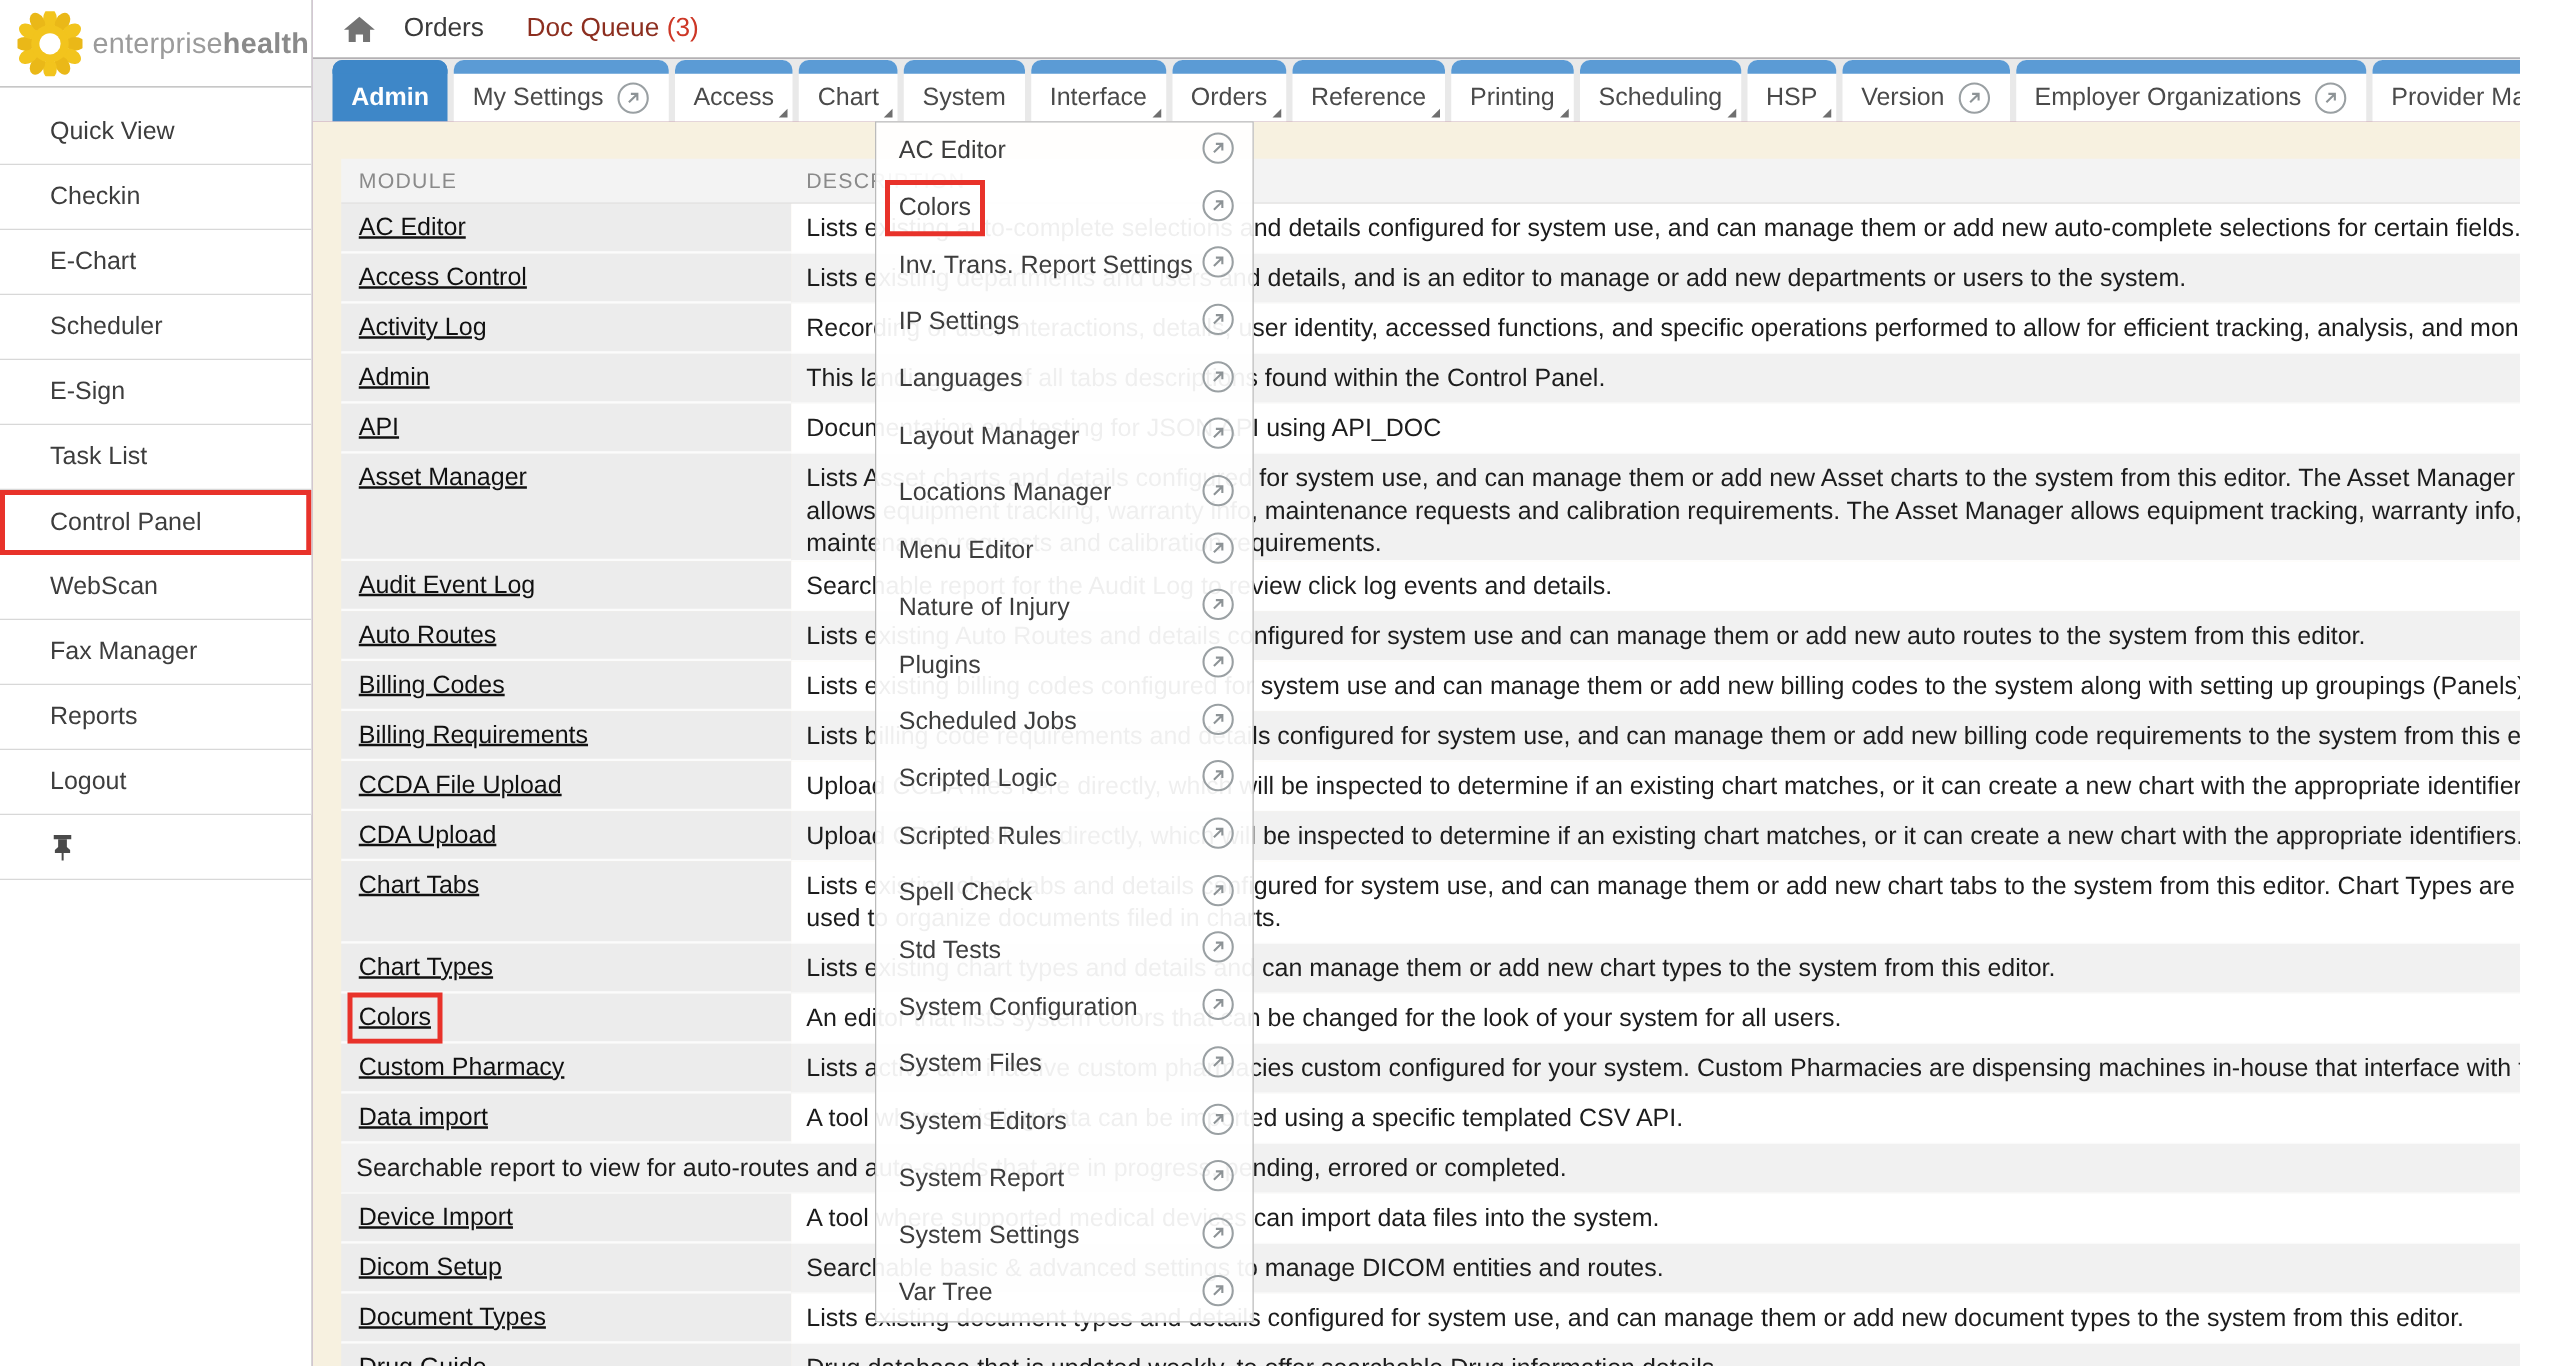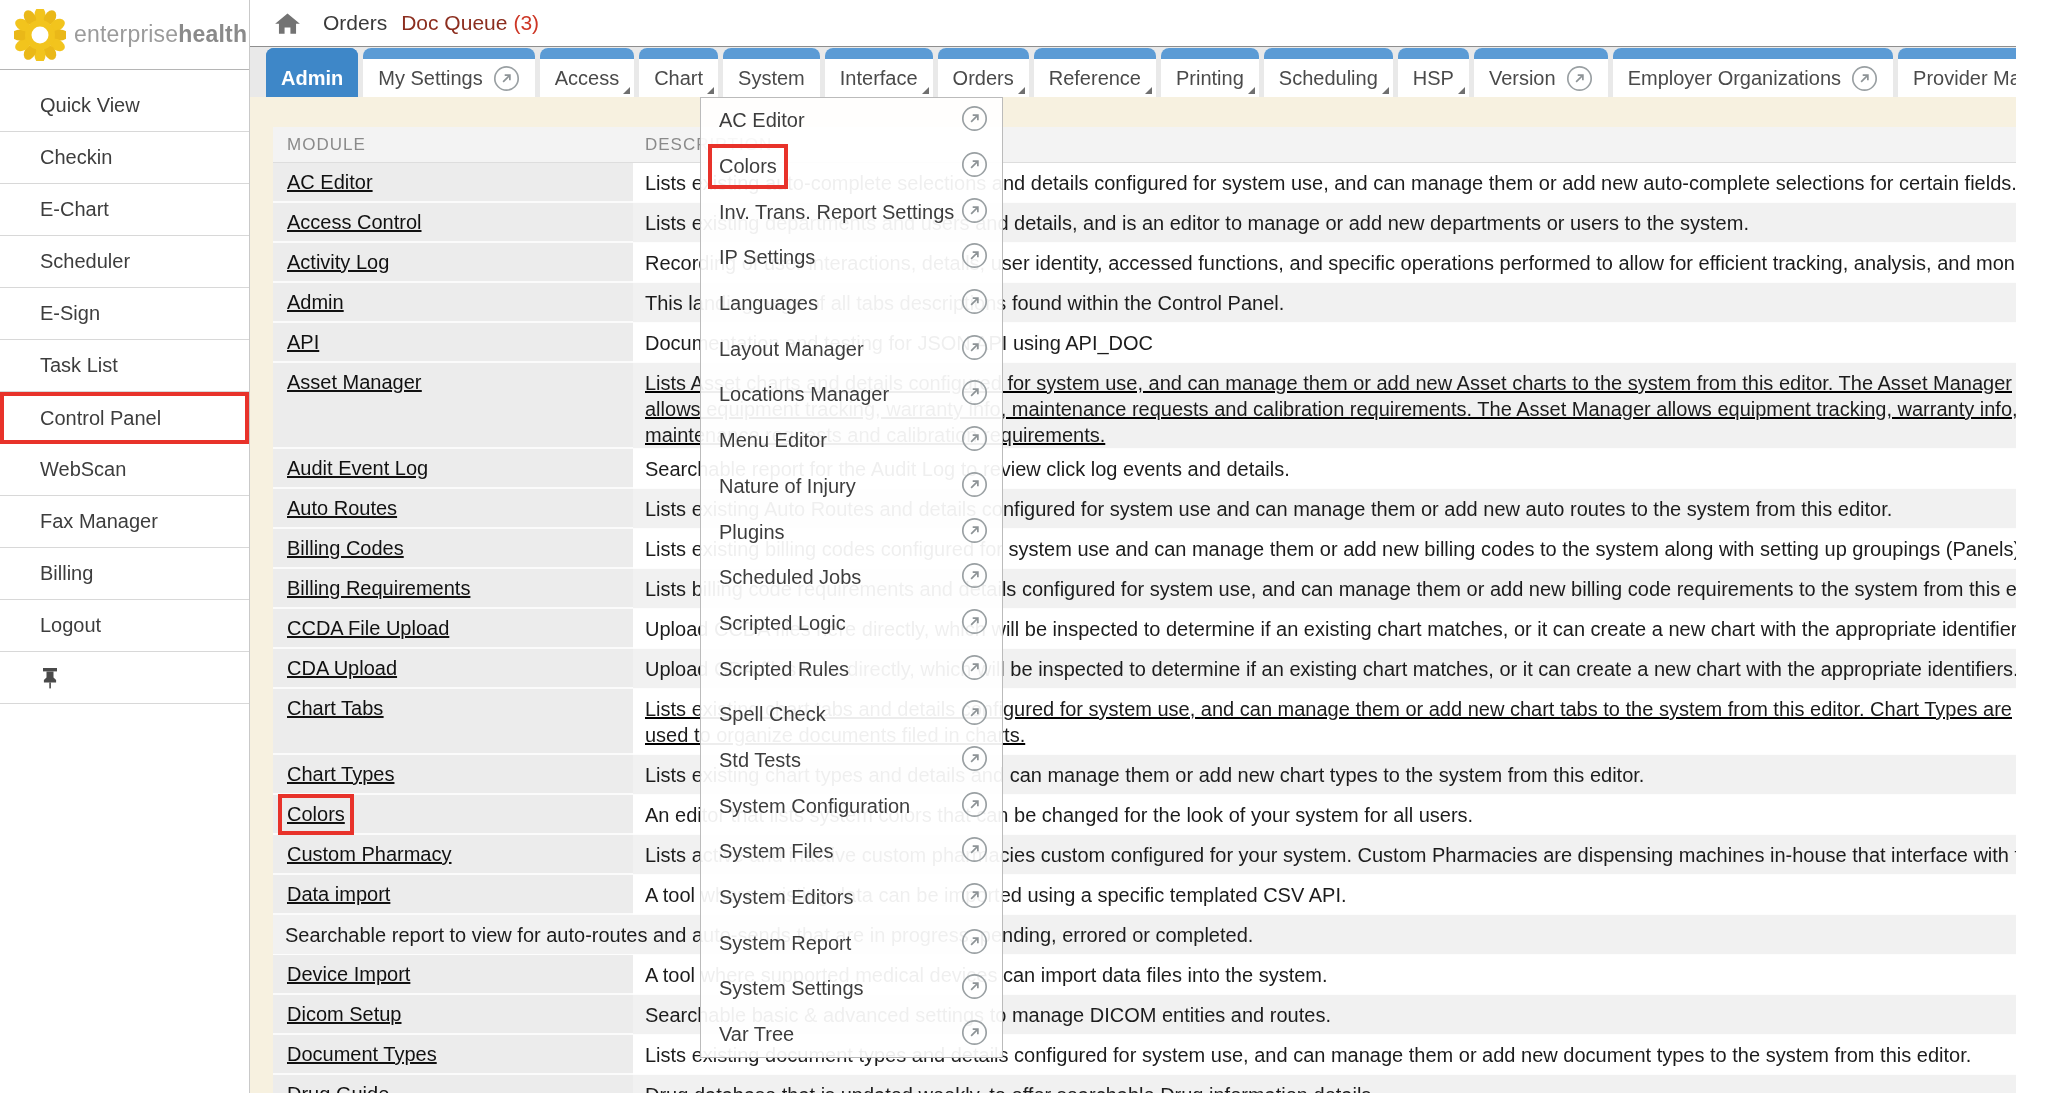--- a/index.html
+++ b/index.html
@@ -20,21 +20,21 @@
   #logo .brand-bold{font-weight:bold;color:#8a8a8a;}
   #side-list{padding-top:10px;}
   .side-item{height:52px;display:flex;align-items:center;padding-left:40px;font-size:20px;color:#3d3d3d;border-bottom:1px solid #d8d8d8;cursor:pointer;background:#fff;}
   .side-item.highlight{border:4px solid var(--red);padding-left:36px;}
   .pin-row{height:52px;display:flex;align-items:center;padding-left:40px;border-bottom:1px solid #d8d8d8;}
 
   
   #topbar{position:absolute;left:250px;top:0;width:1798px;height:47px;background:#fff;border-bottom:1px solid #8e8e8e;display:flex;align-items:center;z-index:5;}
   #topbar .home{margin-left:24px;display:flex;align-items:center;}
   #topbar .crumb{margin-left:22px;font-size:21px;color:#3a3a3a;}
-  #topbar .crumb-current{margin-left:14px;font-size:21px;color:#8c2e1f;text-align:center;}
+  #topbar .crumb-current{margin-left:34px;font-size:21px;color:#8c2e1f;text-align:center;}
   #topbar .crumb-count{margin-left:6px;font-size:21px;color:#cd3726;}
 
   
   #tabband{position:absolute;left:250px;top:47px;width:1798px;height:50px;background:#e9e9e9;display:flex;align-items:flex-end;padding-left:16px;z-index:15;}
   .tab{position:relative;height:49px;padding:11px 15px 0 15px;background:#fff;border-radius:8px 8px 0 0;display:flex;align-items:center;gap:10px;margin-right:5px;font-size:20px;color:#4a4a4a;cursor:pointer;white-space:nowrap;}
   .tab::before{content:"";position:absolute;top:0;left:0;right:0;height:11px;background:var(--tabblue);border-radius:8px 8px 0 0;}
   .tab.active{background:var(--activeblue);color:#fff;font-weight:bold;}
   .tab.active::before{background:var(--activeblue);}
   .tab.open{z-index:30;}
   .tab .caret-icon{display:none;position:absolute;right:4px;bottom:3px;width:0;height:0;border-bottom:7px solid #6f6f6f;border-left:7px solid transparent;}
@@ -43,21 +43,21 @@
   .tab.external .ext-icon{display:inline-flex;}
   .circle-arrow{width:27px;height:27px;flex:0 0 27px;}
 
   
   #content{position:absolute;left:250px;top:97px;width:1798px;height:996px;background:var(--cream);}
   #table{position:absolute;left:23px;top:30px;right:0;}
   #thead{display:flex;height:36px;background:#f3f3f3;border-bottom:1px solid #ddd;}
   #thead .th-module{width:360px;display:flex;align-items:center;padding-left:14px;font-size:17px;color:#8a8a8a;letter-spacing:1px;}
   #thead .th-desc{flex:1;display:flex;align-items:center;padding-left:12px;font-size:17px;color:#8a8a8a;letter-spacing:1px;}
   .row{display:flex;min-height:40px;}
-  .row.tall{min-height:66px;text-decoration:underline;}
+  .row.tall{min-height:66px;}
   .cell-module{width:360px;background:#ececec;border-bottom:2px solid #fbfbfb;display:flex;align-items:flex-start;padding:8px 0 0 14px;}
   .cell-module a{color:#111;font-size:20px;text-decoration:underline;cursor:pointer;white-space:nowrap;}
   .row.highlight .cell-module a{outline:4px solid var(--red);outline-offset:5px;}
   .cell-desc{flex:1;padding:7px 4px 0 12px;font-size:20px;color:#1c1c1c;border-bottom:1px solid #fdfdfd;background:#fff;overflow:hidden;white-space:nowrap;line-height:26px;}
   .row:nth-child(even) .cell-desc{background:#f1f1f1;}
   .row.tall .cell-desc{white-space:normal;}
 
   
   #dropdown{position:absolute;left:700px;top:97px;width:303px;background:rgba(255,255,255,0.93);border:1px solid #bbb;z-index:25;}
   .menu-item{height:45.7px;display:flex;align-items:center;padding:0 14px 0 18px;cursor:pointer;}
@@ -128,21 +128,21 @@
 
         <div class="side-item">
           <span>WebScan</span>
         </div>
 
         <div class="side-item">
           <span>Fax Manager</span>
         </div>
 
         <div class="side-item">
-          <span>Billing</span>
+          <span>Reports</span>
         </div>
 
         <div class="side-item">
           <span>Logout</span>
         </div>
       </div>
     <div class="pin-row">
       <svg width="20" height="22" viewBox="0 0 20 22">
         <rect x="3" y="1" width="14" height="3.4" fill="#4a4a4a"></rect>
         <path d="M6.5 4.4 h7 v6.2 l2.6 2.4 v2.4 H3.9 v-2.4 l2.6 -2.4 Z" fill="#4a4a4a"></path>

